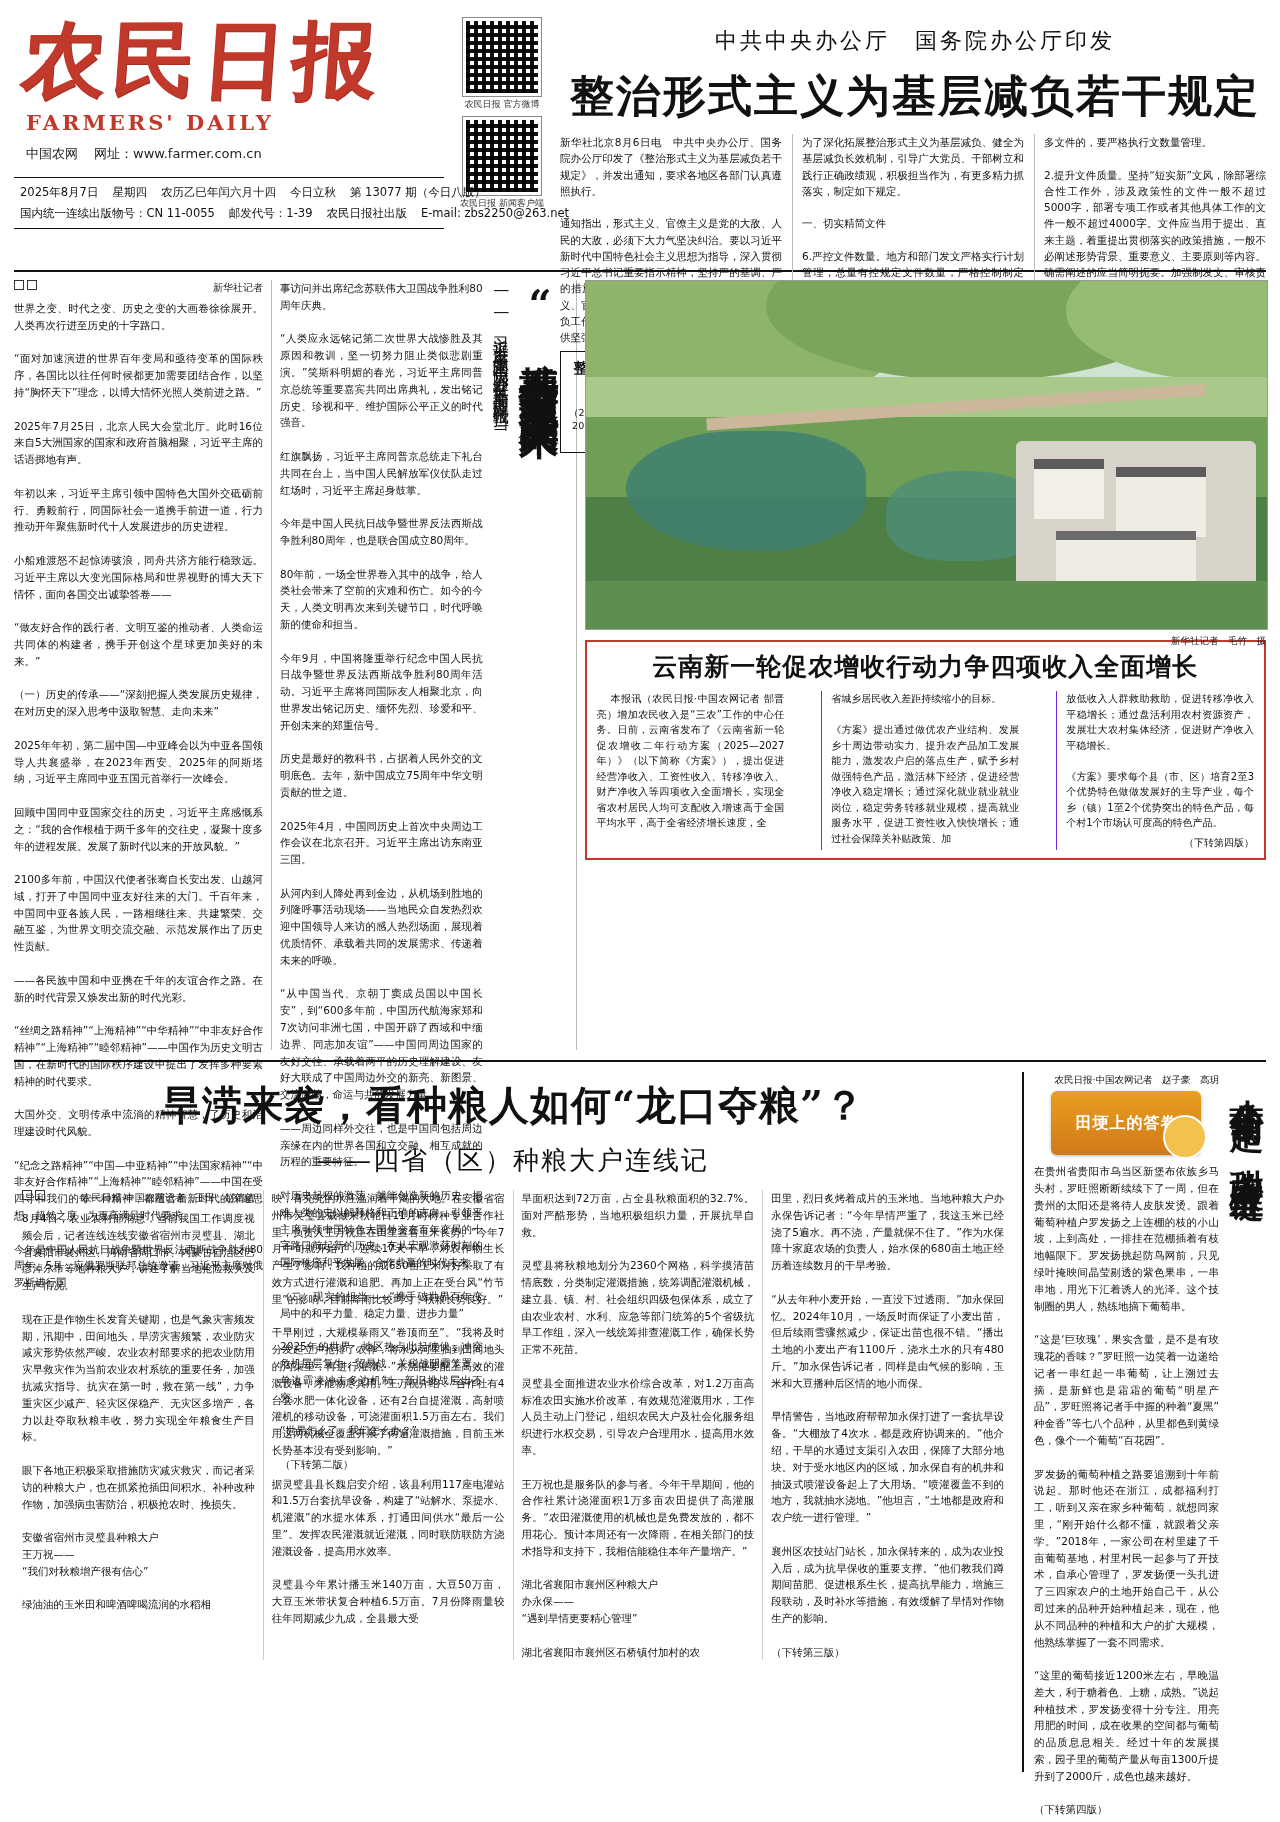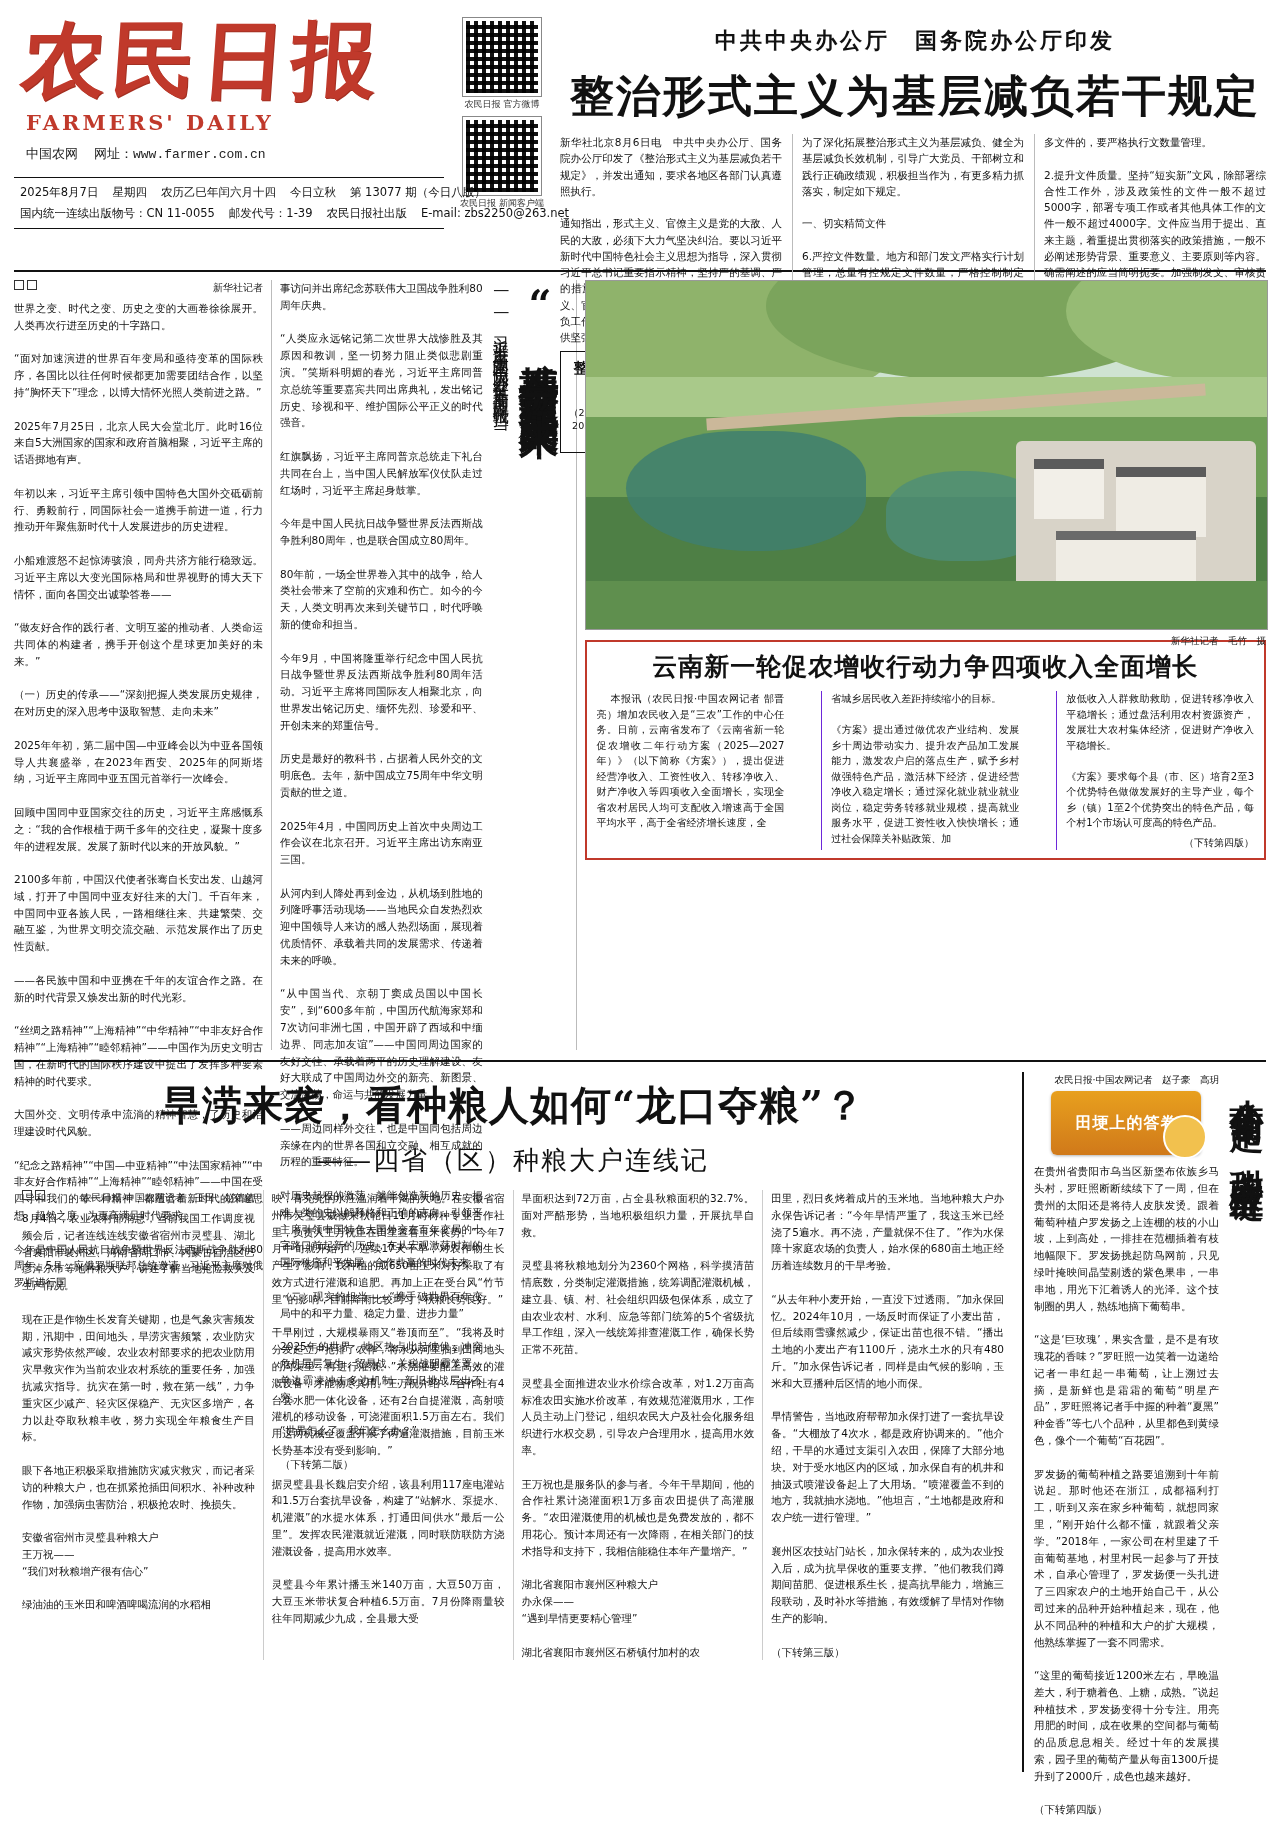--- a/index.html
+++ b/index.html
@@ -21,36 +21,36 @@
     font-family:"DejaVu Serif","Liberation Serif",serif;
     font-size:84px;font-weight:bold;color:#c0392b;
     letter-spacing:6px;line-height:1.05;margin:6px 0 0 8px;
     transform:skewX(-4deg);
     text-shadow:1px 1px 0 #a33022;
   }
   .logo-en{
     margin:6px 0 0 12px;font-size:21px;letter-spacing:3px;color:#c0392b;
     font-family:"DejaVu Serif","Liberation Serif",serif;font-weight:bold;
   }
-  .logo-sub{margin:10px 0 0 12px;font-size:13px;color:#222;display:flex;gap:16px;font-family:Liberation Mono, monospace;}
+  .logo-sub{margin:10px 0 0 12px;font-size:13px;color:#222;display:flex;gap:16px;}
   .mh-meta{
     margin-top:14px;border-top:1px solid #111;border-bottom:1px solid #111;
     padding:4px 0;font-size:11.5px;color:#111;
   }
   .mh-meta .row{display:flex;gap:14px;padding:3px 6px;}
   .mh-meta .row span{white-space:nowrap;}
   .mh-qr{width:96px;margin-left:10px;padding-top:8px;}
   .qr-box{width:72px;height:72px;background:
      repeating-linear-gradient(90deg,#111 0 4px,#fff 4px 8px),
      repeating-linear-gradient(0deg,#111 0 4px,transparent 4px 8px);
      background-blend-mode:multiply;border:3px solid #fff;outline:1px solid #888;margin:0 auto;}
   .qr-cap{font-size:9px;text-align:center;line-height:1.3;margin-top:3px;color:#333;}
   .mh-right{flex:1;padding-left:14px;}
   .hdr-kicker{
-    text-align:center;font-size:22px;font-weight:bold;letter-spacing:3px;
+    text-align:center;font-size:22px;font-weight:normal;letter-spacing:3px;
     font-family:"DejaVu Serif","Liberation Serif",serif;margin-top:16px;
   }
   .hdr-title{
     text-align:center;font-size:44px;font-weight:bold;letter-spacing:2px;
     font-family:"DejaVu Serif","Liberation Serif",serif;margin-top:14px;line-height:1.2;
   }
   .hdr-cols{display:flex;gap:10px;margin-top:16px;font-size:10.5px;line-height:1.55;text-align:justify;}
   .hdr-cols .c{flex:1;}
   .hdr-cols .c.b{border-left:1px solid #bbb;padding-left:9px;}
   .boxed-sub{

